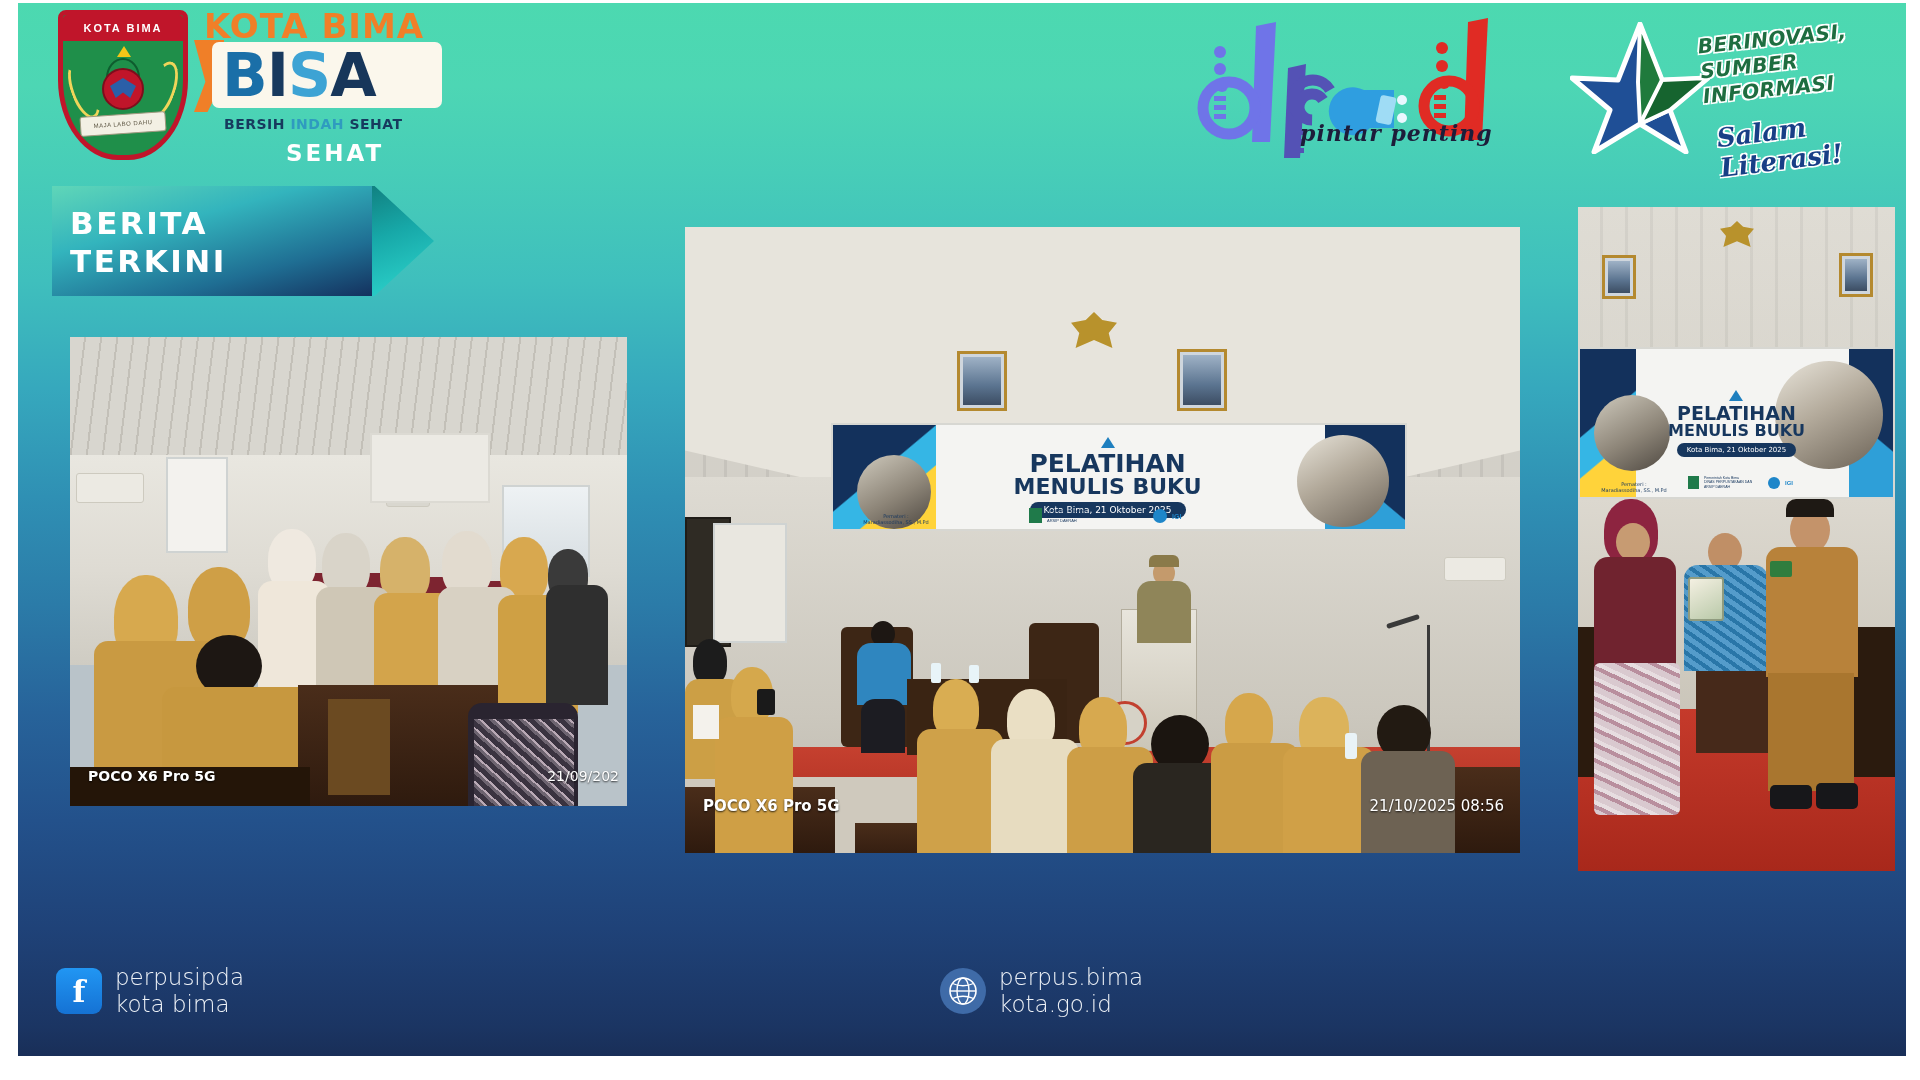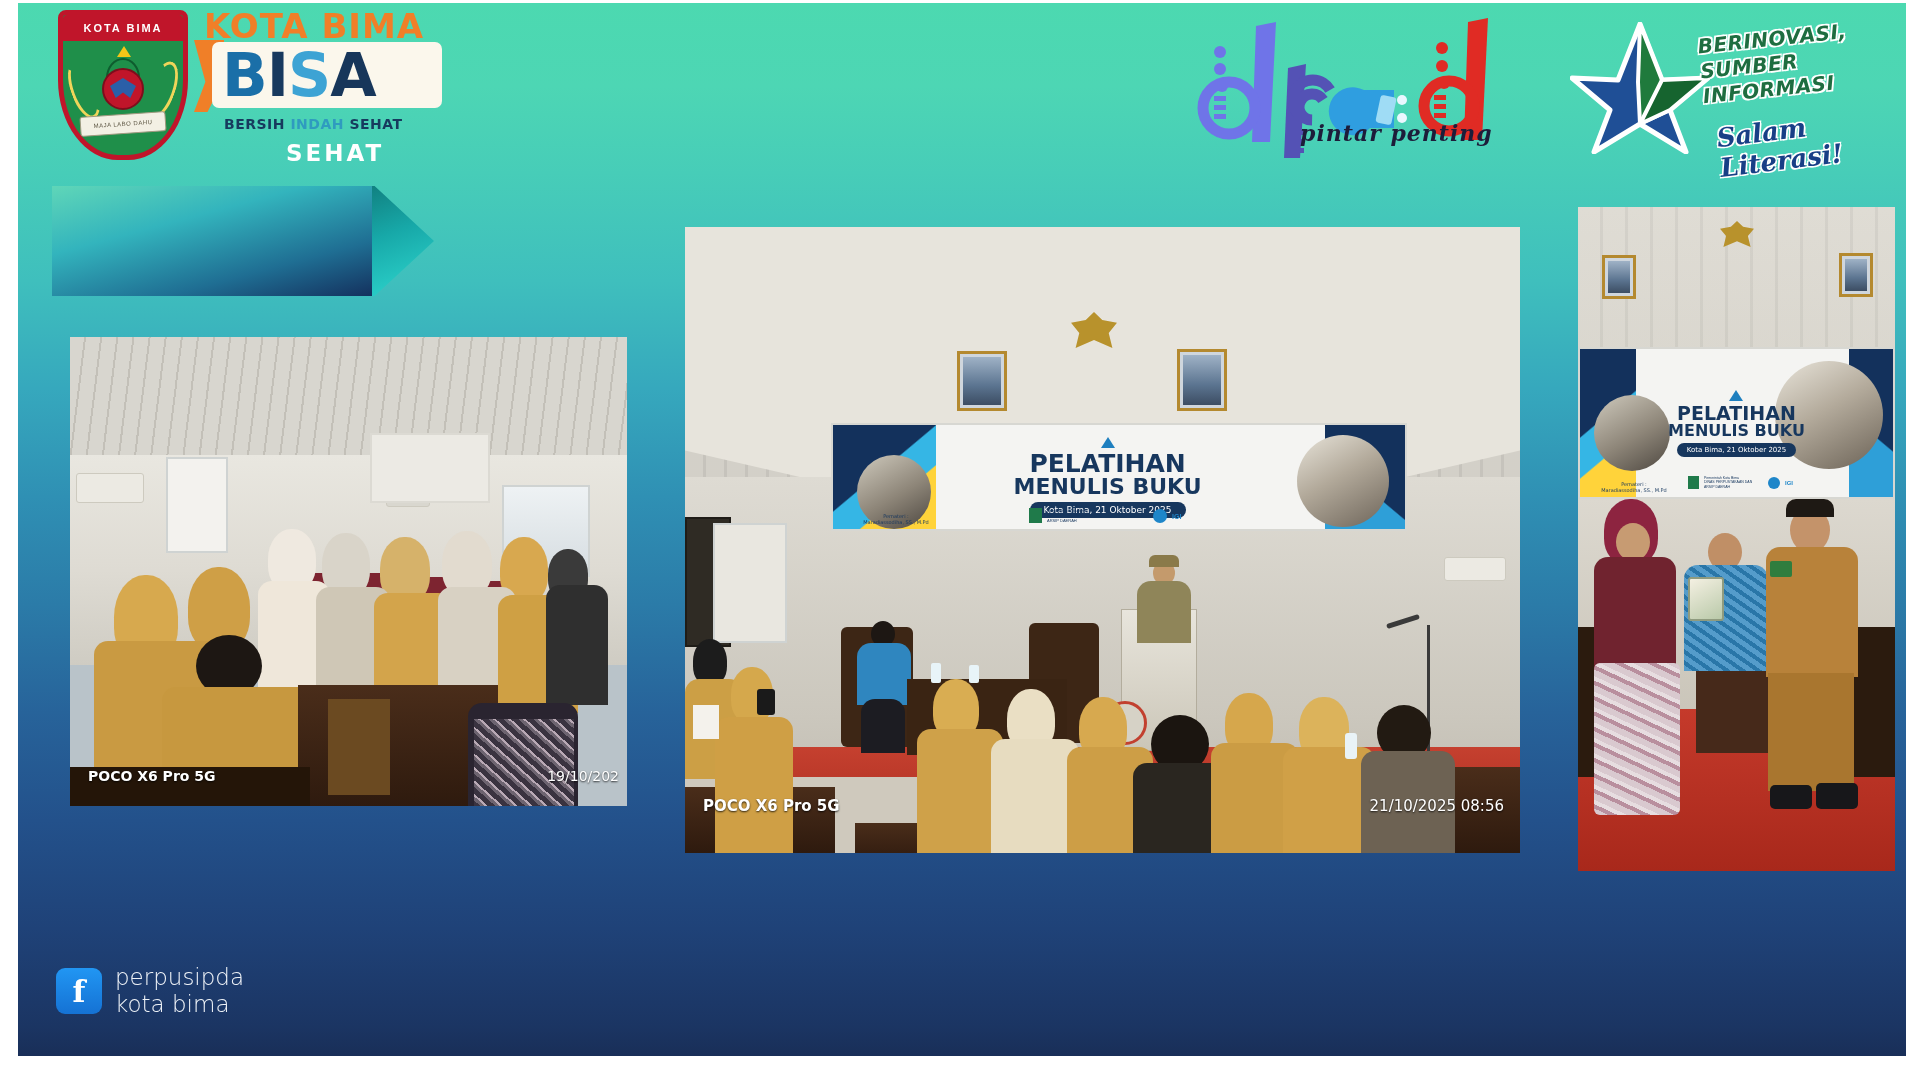--- a/index.html
+++ b/index.html
@@ -249,20 +249,24 @@
         <span>SUMBER</span><br>
         <span>INFORMASI</span>
       </div>
       <div class="bi-salam">Salam Literasi!</div>
     </div>
   </div>
 
   <div class="ribbon">
     <div class="ribbon-arrow"></div>
     <div class="ribbon-body"></div>
+    <div class="ribbon-text">
+      <span>BERITA</span><br>
+      <span>TERKINI</span>
+    </div>
   </div>
 
   <div class="photo photo-left">
     <div class="ceiling" style="height:118px"></div>
     <div class="wall" style="top:118px;height:210px"></div>
     <div class="ac-unit" style="left:6px;top:136px;width:68px;height:30px"></div>
     <div class="window-blk" style="left:96px;top:120px;width:62px;height:96px;background:#f3f2ee"></div>
     <div class="ac-unit" style="left:316px;top:152px;width:44px;height:18px;background:#d9d7cf"></div>
     <div class="window-blk" style="left:432px;top:148px;width:88px;height:92px"></div>
     <div class="window-blk" style="left:300px;top:96px;width:120px;height:70px;background:#eceae4;border-color:#dcdad3"></div>
@@ -292,21 +296,21 @@
     <div class="person-head" style="left:126px;top:298px;width:66px;height:62px;background:#1d1713"></div>
     <div class="body-blk" style="left:92px;top:350px;width:150px;height:120px;background:#c7983f"></div>
 
     <div class="bench" style="left:228px;top:348px;width:200px;height:122px"></div>
     <div class="bench" style="left:258px;top:362px;width:62px;height:96px;background:#6b4a21"></div>
     <div class="body-blk" style="left:398px;top:366px;width:110px;height:104px;background:#2a2430"></div>
     <div style="position:absolute;left:404px;top:382px;width:100px;height:88px;background:repeating-linear-gradient(42deg,#3a3340 0 5px,#6d6470 5px 8px,#b9a9b5 8px 10px)"></div>
     <div class="bench" style="left:0px;top:430px;width:240px;height:40px;background:#241508"></div>
 
     <div class="wm" style="left:18px;bottom:22px;font-size:14px">POCO X6 Pro 5G</div>
-    <div class="wm" style="right:8px;bottom:22px;font-size:14px;font-weight:normal">19/10/202</div>
+    <div class="wm" style="right:8px;bottom:22px;font-size:14px;font-weight:normal">21/09/202</div>
   </div>
 
   <div class="photo photo-center">
 
     <div style="position:absolute;left:0;top:0;width:100%;height:250px;background:#dedbd3"></div>
     <div style="position:absolute;left:0;top:0;width:100%;height:250px;
       background:repeating-linear-gradient(90deg,rgba(0,0,0,.05) 0 18px,rgba(0,0,0,.11) 18px 21px)"></div>
     <div style="position:absolute;left:-40px;top:-60px;width:520px;height:330px;background:#e7e4dc;transform:rotate(13deg)"></div>
     <div style="position:absolute;right:-40px;top:-60px;width:520px;height:330px;background:#e7e4dc;transform:rotate(-13deg)"></div>
     <div style="position:absolute;left:0;top:250px;width:100%;height:400px;background:linear-gradient(180deg,#dedbd3 0%,#cbc7bd 60%,#b9b4a8 100%)"></div>
@@ -467,20 +471,33 @@
   <div class="footer">
 
     <div class="soc" style="left:56px; top:28px;">
       <div class="ic ic-fb">f</div>
       <div class="soc-label">perpusipda
 kota bima</div>
     </div>
 
 
 
+    <div class="soc" style="left:940px; top:28px;">
+      <div class="ic ic-web">
+        <svg width="34" height="34" viewBox="0 0 34 34">
+          <circle cx="17" cy="17" r="13" fill="none" stroke="#ffffff" stroke-width="1.6"></circle>
+          <ellipse cx="17" cy="17" rx="6" ry="13" fill="none" stroke="#ffffff" stroke-width="1.4"></ellipse>
+          <line x1="4" y1="17" x2="30" y2="17" stroke="#ffffff" stroke-width="1.4"></line>
+          <path d="M6.5 9.5 Q17 14 27.5 9.5" fill="none" stroke="#ffffff" stroke-width="1.3"></path>
+          <path d="M6.5 24.5 Q17 20 27.5 24.5" fill="none" stroke="#ffffff" stroke-width="1.3"></path>
+        </svg>
+      </div>
+      <div class="soc-label">perpus.bima
+kota.go.id</div>
+    </div>
 
   </div>
 
   <div class="frame-top"></div>
   <div class="frame-left"></div>
   <div class="frame-right"></div>
   <div class="frame-bottom"></div>
 </div>
 
 </body></html>

